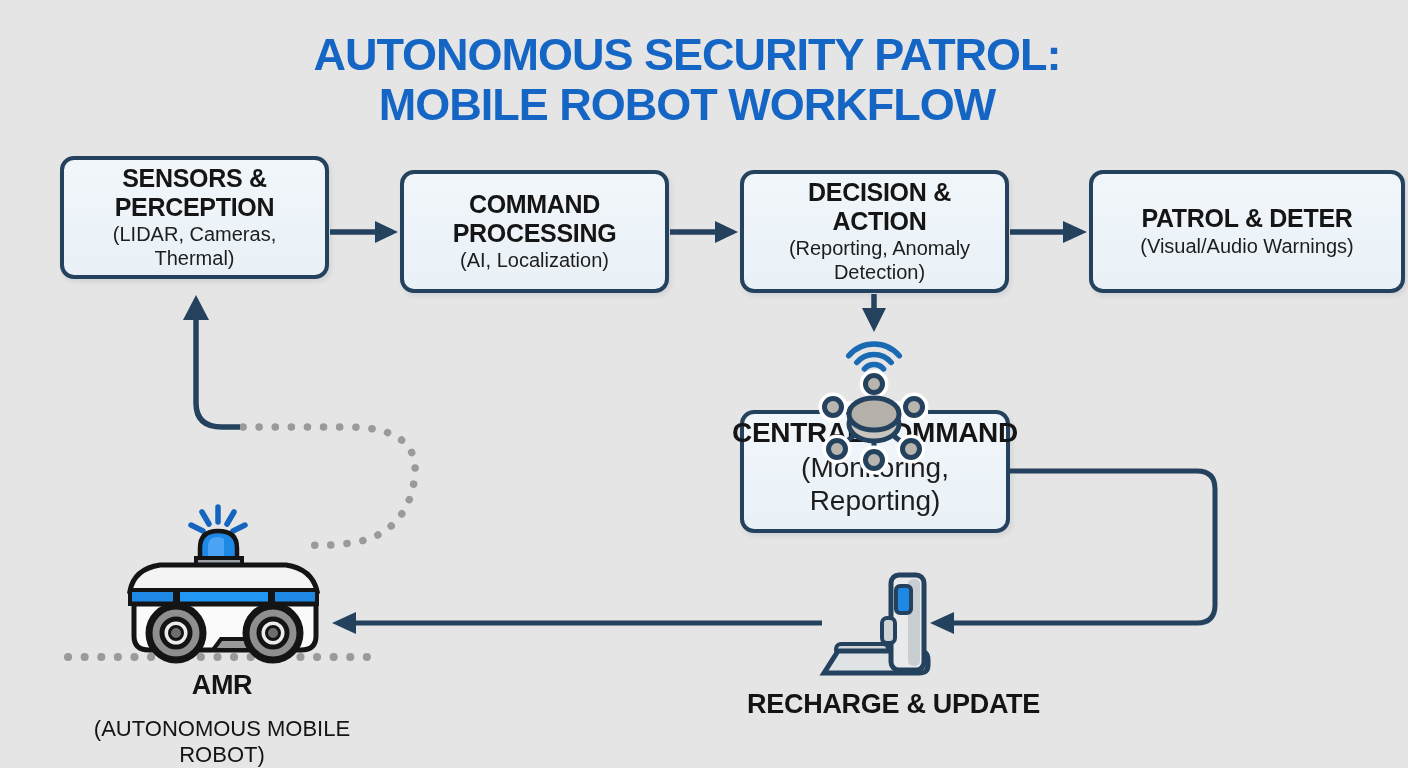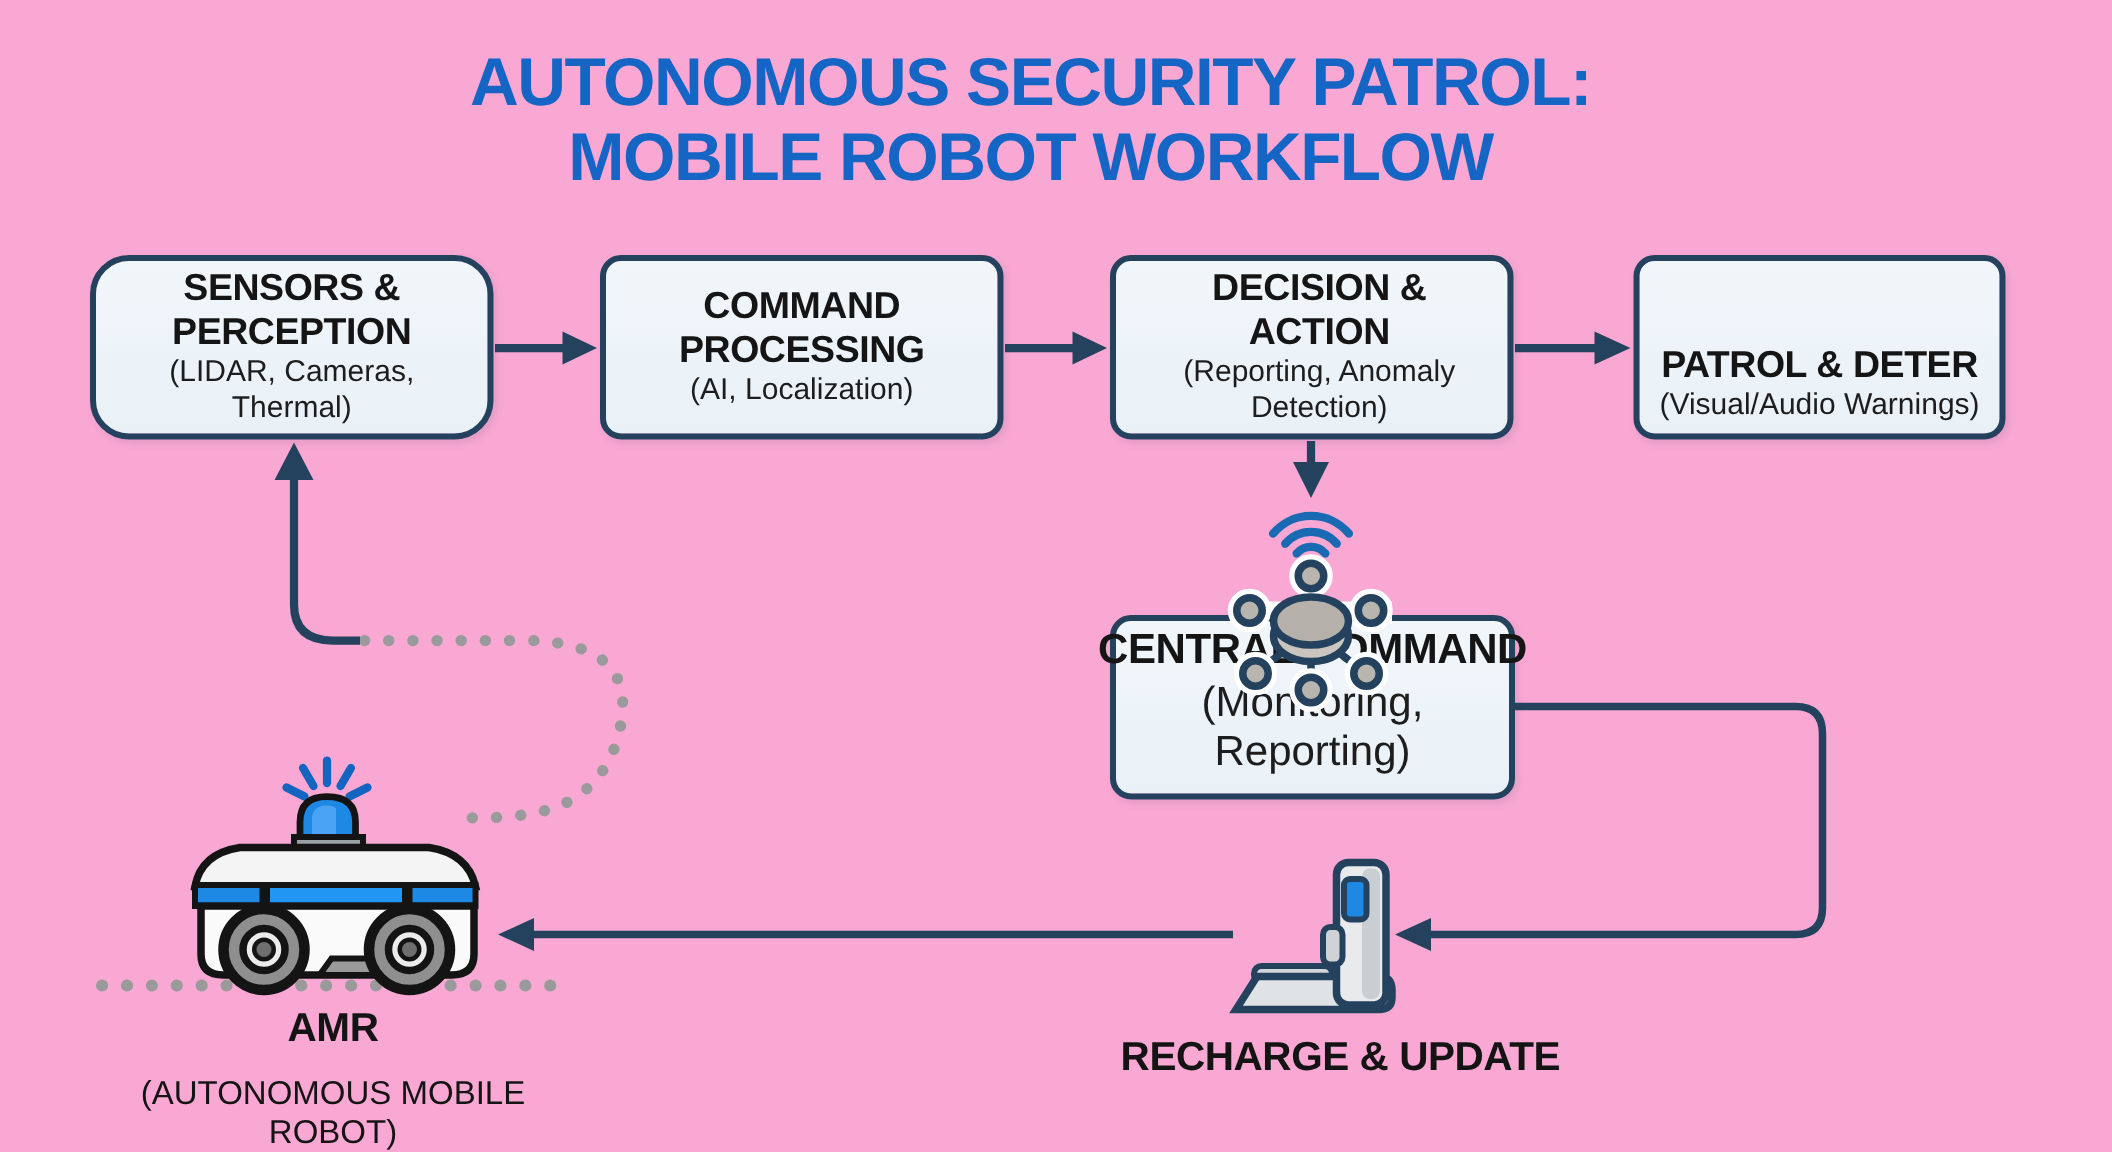--- a/index.html
+++ b/index.html
@@ -1,39 +1,39 @@
 <!DOCTYPE html>
 <html><head>
 <meta charset="utf-8">
 <style>
   html,body{margin:0;padding:0;background:#ffffff;}
   .canvas{
     position:relative;width:1408px;height:768px;overflow:hidden;
-    background:#f9a8d4;font-family:"Liberation Sans",sans-serif;
+    background:#e5e5e5;font-family:"Liberation Sans",sans-serif;
   }
   
   .title{
     position:absolute;top:30px;left:0;width:1374px;text-align:center;
     color:#1565c4;font-weight:bold;font-size:45px;line-height:1.12;letter-spacing:-1px;
   }
   
   .node{
     position:absolute;box-sizing:border-box;
     border:4px solid #24425e;border-radius:14px;
     background:linear-gradient(180deg,#f1f6fa 0%,#e9f1f7 100%);
     box-shadow:2px 3px 5px rgba(40,60,80,0.10);
     display:flex;flex-direction:column;align-items:center;justify-content:center;
     text-align:center;padding:6px 8px;
   }
   .node-title{font-weight:bold;font-size:25px;line-height:1.14;color:#151515;letter-spacing:-0.3px;}
   .node-sub{font-size:20px;line-height:1.18;color:#1d1d1d;margin-top:2px;}
-  .n1{left:60px;top:170px;width:269px;height:123px;border-radius:26px;}
+  .n1{left:60px;top:156px;width:269px;height:123px;}
   .n2{left:400px;top:170px;width:269px;height:123px;}
   .n3{left:740px;top:170px;width:269px;height:123px;padding-left:18px;}
-  .n4{left:1089px;top:170px;width:248px;height:123px;justify-content:flex-end;}
+  .n4{left:1089px;top:170px;width:316px;height:123px;}
   .n5{left:740px;top:410px;width:270px;height:123px;justify-content:flex-end;padding-bottom:12px;}
   .n5 .node-title{font-size:28px;white-space:nowrap;}
   .n5 .node-sub{font-size:28px;}
   
   .caption{position:absolute;text-align:center;color:#141414;}
   .amr-label{left:58px;top:671px;width:328px;}
   .cap-big{font-weight:bold;font-size:27px;line-height:1.1;letter-spacing:-0.3px;}
   .cap-small{font-size:22px;line-height:1.2;margin-top:15px;}
   .recharge-label{left:708px;top:690px;width:332px;text-align:right;}
   

